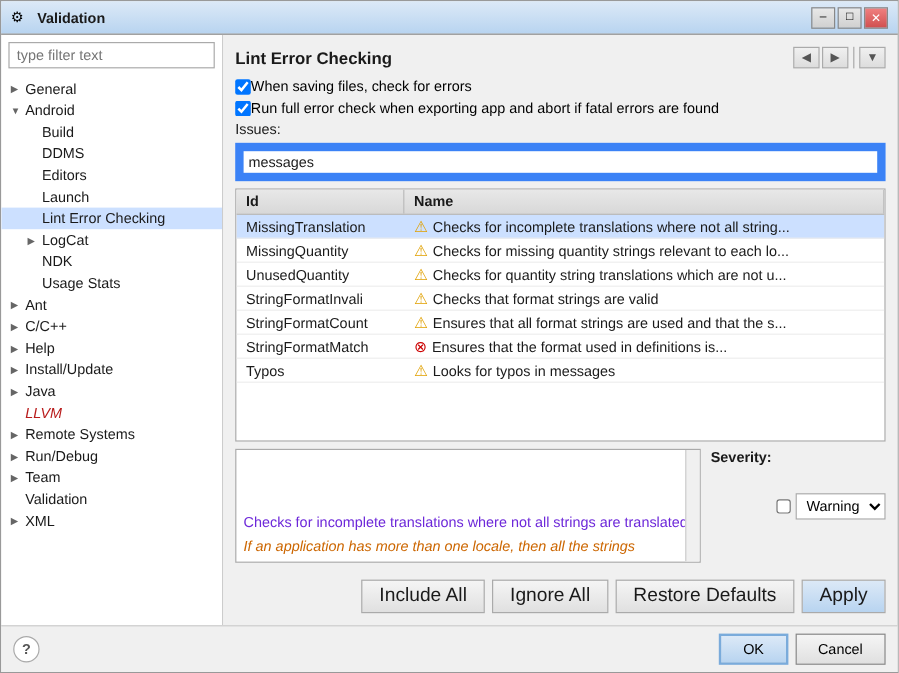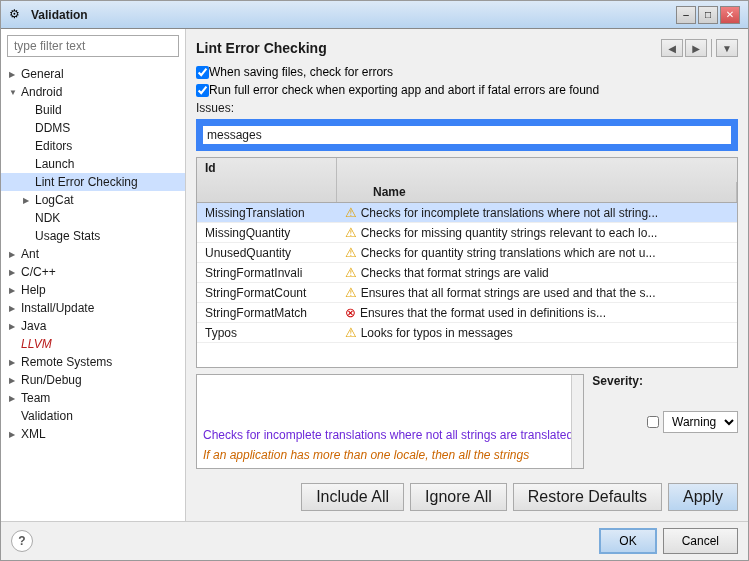--- a/index.html
+++ b/index.html
@@ -26,24 +26,24 @@
     .content-title { font-size: 14px; font-weight: bold; color: #1a1a1a; }
     .nav-buttons { display: flex; gap: 2px; }
     .nav-btn { width: 22px; height: 18px; border: 1px solid #aaa; background: linear-gradient(to bottom, #f0f0f0, #ddd); cursor: pointer; font-size: 10px; display: flex; align-items: center; justify-content: center; color: #555; }
     .nav-btn:disabled { color: #bbb; }
     .separator { width: 1px; background: #aaa; margin: 0 2px; }
     .checkbox-row { display: flex; align-items: center; gap: 0; margin-bottom: 4px; }
     .checkbox-row input[type=checkbox] { width: 13px; height: 13px; }
     .issues-label { color: #1a1a1a; margin-bottom: 4px; }
     .messages-box { border: 7px solid #3b82f6; background: white; padding: 2px 4px; margin-bottom: 6px; font-size: 12px; color: #1a1a1a; }
     .table-container { border: 1px solid #aaa; background: white; flex: 1; overflow: hidden; display: flex; flex-direction: column; }
-    .table-header { display: flex; background: linear-gradient(to bottom, #e8e8e8, #d8d8d8); border-bottom: 1px solid #aaa; gap: 28px; }
+    .table-header { display: flex; background: linear-gradient(to bottom, #e8e8e8, #d8d8d8); border-bottom: 1px solid #aaa; }
     .th { padding: 3px 8px; font-weight: bold; color: #1a1a1a; border-right: 1px solid #bbb; }
     .th.id-col { width: 140px; }
-    .th.name-col { flex: 1; margin-top: 24px; }
+    .th.name-col { flex: 1; }
     .table-body { overflow-y: auto; flex: 1; }
     .table-row { display: flex; align-items: center; border-bottom: 1px solid #eee; cursor: pointer; }
     .table-row.selected { background: #cce0ff; }
     .td { padding: 2px 8px; overflow: hidden; text-overflow: ellipsis; white-space: nowrap; }
     .td.id-col { width: 140px; color: #1a1a1a; }
     .td.name-col { flex: 1; display: flex; align-items: center; gap: 4px; color: #1a1a1a; }
     .warn-icon { color: #e0a000; font-size: 13px; }
     .error-icon { color: #cc0000; font-size: 13px; }
     .bottom-panel { display: flex; margin-top: 6px; gap: 8px; }
     .description-box { flex: 1; border: 1px solid #aaa; background: white; padding: 6px; overflow: hidden; position: relative; }

